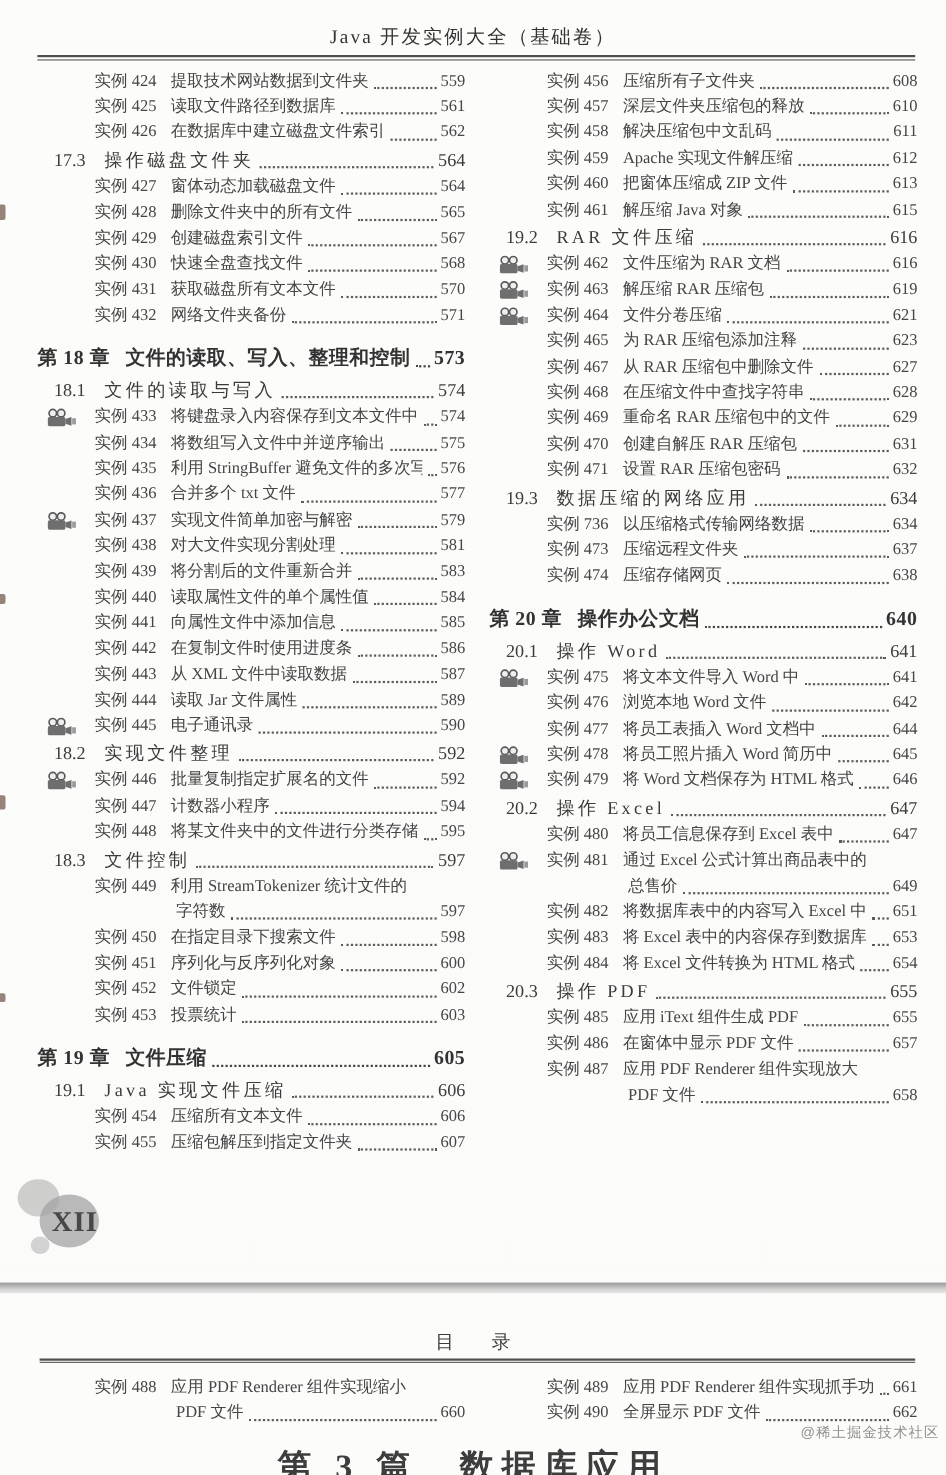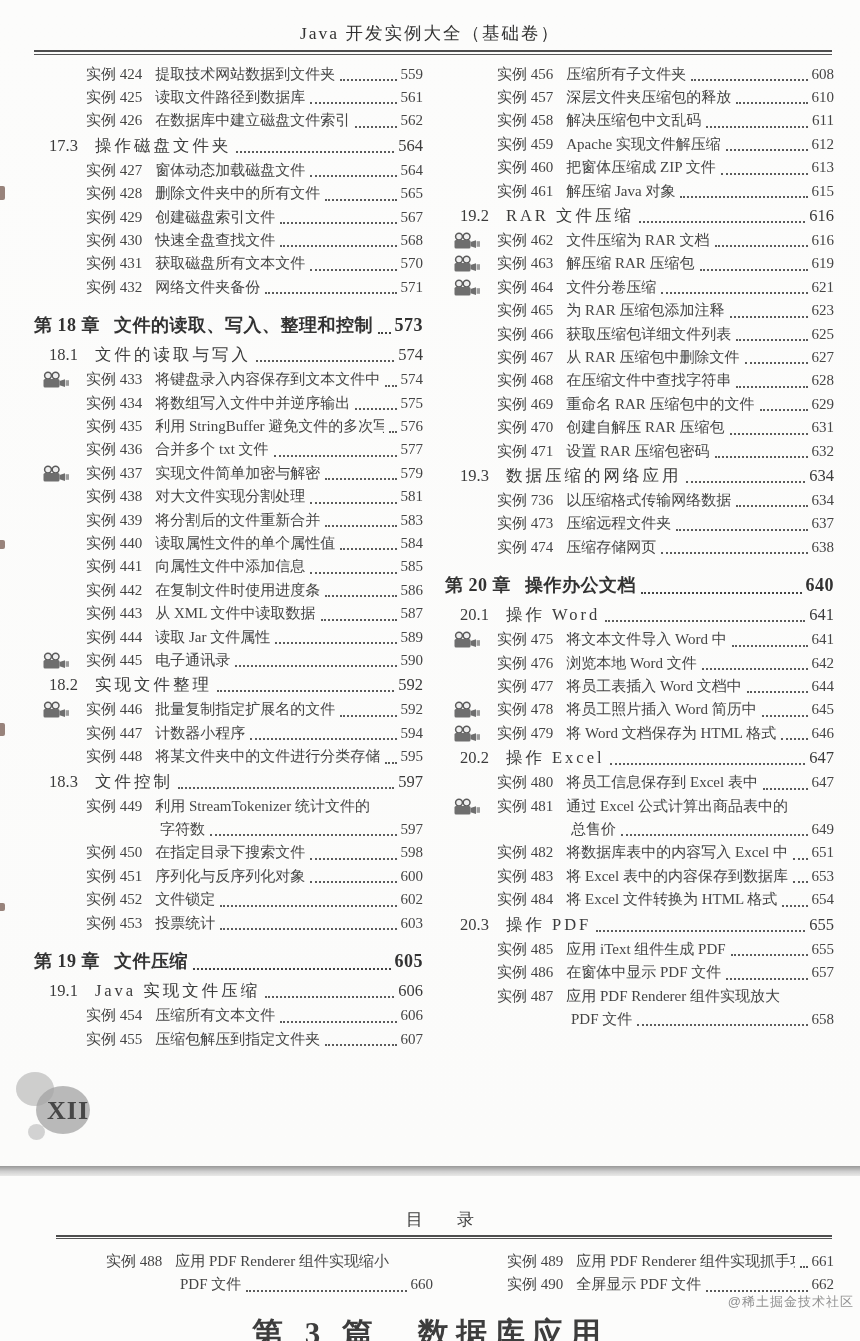--- a/index.html
+++ b/index.html
@@ -33,21 +33,21 @@
   .stamp { position:absolute; left:14px; top:1072px; width:80px; height:80px; }
   .stamp i { position:absolute; border-radius:50%; display:block; }
   .stamp .b1 { width:38px; height:34px; left:2px; top:0; background:#b5b5b5; opacity:.65; }
   .stamp .b2 { width:54px; height:48px; left:22px; top:14px; background:#a3a3a3; opacity:.75; }
   .stamp .b3 { width:17px; height:16px; left:14px; top:52px; background:#b8b8b8; opacity:.6; }
   .stamp span { position:absolute; left:33px; top:24px; font-weight:bold; font-size:26px; color:#474747; letter-spacing:1px; }
 
   .scan-divider { position:absolute; left:0; top:1166px; width:100%; height:10px;
     background:linear-gradient(180deg,#989898,#cfcfcf 55%,#e9e9e8); }
 
-  .page2 { position:absolute; left:0; top:1176px; width:100%; height:165px; background:#fcfcfb;padding-left:20px; }
+  .page2 { position:absolute; left:0; top:1176px; width:100%; height:165px; background:#fcfcfb; }
   .toc-footer-header { text-align:center; padding-top:32px; font-size:17px; color:#3c3c3c; }
   .hrule2 { margin:4px 28px 11px 36px; border-top:2.5px solid #4e4e4e; border-bottom:1px solid #555; height:4px; }
 
   .watermark { position:absolute; right:6px; top:1293px; font-family:"Liberation Sans","DejaVu Sans",sans-serif;
     font-size:13px; color:#919191; letter-spacing:1px; }
   .bottom-title { position:absolute; left:0; top:1313px; width:100%; text-align:center;
     font-size:31px; font-weight:bold; letter-spacing:7px; color:#3d3d3d; }
 
   .edge-mark { position:absolute; left:0; width:5px; background:#6e5044; opacity:.7; border-radius:0 2px 2px 0; }
   .em1 { top:186px; height:14px; } .em2 { top:540px; height:9px; } .em3 { top:723px; height:13px; } .em4 { top:903px; height:8px; }
@@ -406,26 +406,20 @@
         <span class="num">实例 464</span>
         <span class="title">文件分卷压缩</span>
         <span class="leader"></span>
         <span class="page">621</span>
       </div>
       <div class="row ex">
         <span class="num">实例 465</span>
         <span class="title">为 RAR 压缩包添加注释</span>
         <span class="leader"></span>
         <span class="page">623</span>
-      </div>
-      <div class="row ex">
-        <span class="num">实例 466</span>
-        <span class="title">获取压缩包详细文件列表</span>
-        <span class="leader"></span>
-        <span class="page">625</span>
       </div>
       <div class="row ex">
         <span class="num">实例 467</span>
         <span class="title">从 RAR 压缩包中删除文件</span>
         <span class="leader"></span>
         <span class="page">627</span>
       </div>
       <div class="row ex">
         <span class="num">实例 468</span>
         <span class="title">在压缩文件中查找字符串</span>

